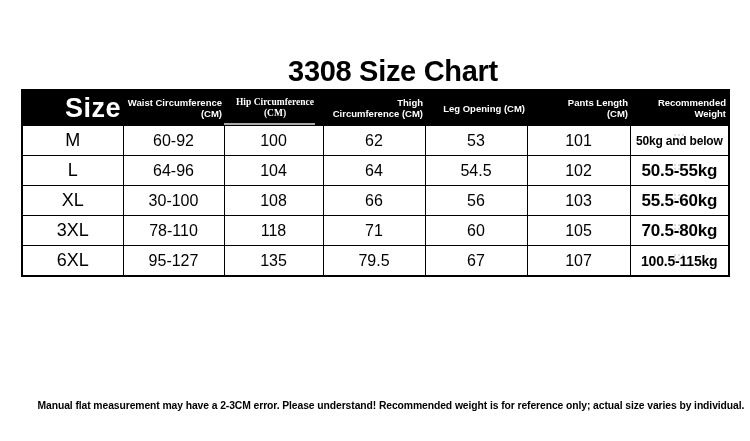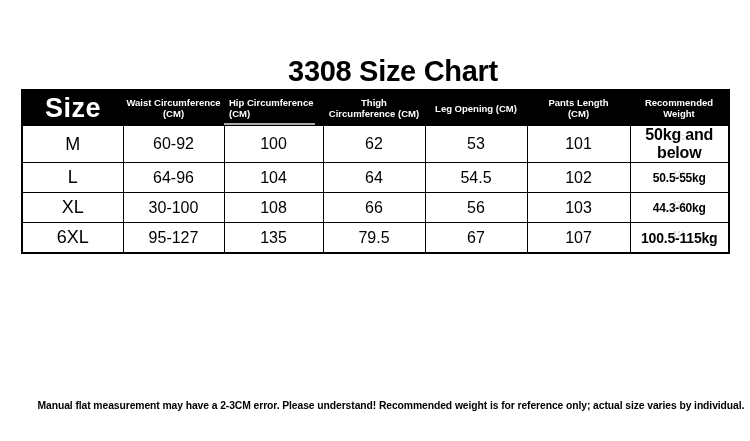--- a/index.html
+++ b/index.html
@@ -36,60 +36,61 @@
   col.c5 { width: 102px; }
   col.c6 { width: 103px; }
   col.c7 { width: 99px; }
   thead th {
     background: #000000;
     color: #ffffff;
     font-weight: 700;
     font-size: 9.5px;
     line-height: 11px;
     white-space: pre-line;
-    text-align: center;
+    text-align: right;
     vertical-align: middle;
     height: 30px;
     padding: 2px 2px;
   }
   thead th.size-th {
     font-size: 27px;
     line-height: 28px;
     letter-spacing: 0.5px;
   }
   thead th.left {
-    text-align: left;
+    text-align: center;
     padding-left: 5px;
     position: relative;
+    font-family: Liberation Serif, serif;
   }
   thead th.left::after {
     content: "";
     position: absolute;
     left: 0; right: 8px; bottom: 0;
     height: 2px;
     background: #aaaaaa;
   }
   tbody td {
     border: 1.5px solid #000000;
     text-align: center;
     vertical-align: middle;
     font-size: 16px;
     font-weight: 400;
     height: 29px;
     padding: 0;
   }
   td.size-cell { font-size: 18px; }
   td.wt {
     font-weight: 700;
-    font-size: 12px;
+    font-size: 17px;
     letter-spacing: -0.2px;
     position: relative;
   }
   td.wt.md { font-size: 14px; }
-  td.wt.sm { font-size: 16px; }
+  td.wt.sm { font-size: 12px; }
   
   td.wt::after {
     content: "";
     position: absolute;
     top: 7px; left: 50%; margin-left: -6px;
     width: 12px; height: 9px;
     background: radial-gradient(circle, rgba(0,0,0,0.13) 1px, transparent 1.6px);
     background-size: 4px 4px;
     pointer-events: none;
   }
@@ -157,21 +158,30 @@
           <td>102</td>
           <td class="wt">50.5-55kg</td>
         </tr>
         <tr>
           <td class="size-cell">XL</td>
           <td>30-100</td>
           <td>108</td>
           <td>66</td>
           <td>56</td>
           <td>103</td>
-          <td class="wt">44.3-60kg</td>
+          <td class="wt">55.5-60kg</td>
+        </tr>
+        <tr>
+          <td class="size-cell">3XL</td>
+          <td>78-110</td>
+          <td>118</td>
+          <td>71</td>
+          <td>60</td>
+          <td>105</td>
+          <td class="wt">70.5-80kg</td>
         </tr>
         <tr>
           <td class="size-cell">6XL</td>
           <td>95-127</td>
           <td>135</td>
           <td>79.5</td>
           <td>67</td>
           <td>107</td>
           <td class="wt md">100.5-115kg</td>
         </tr>

